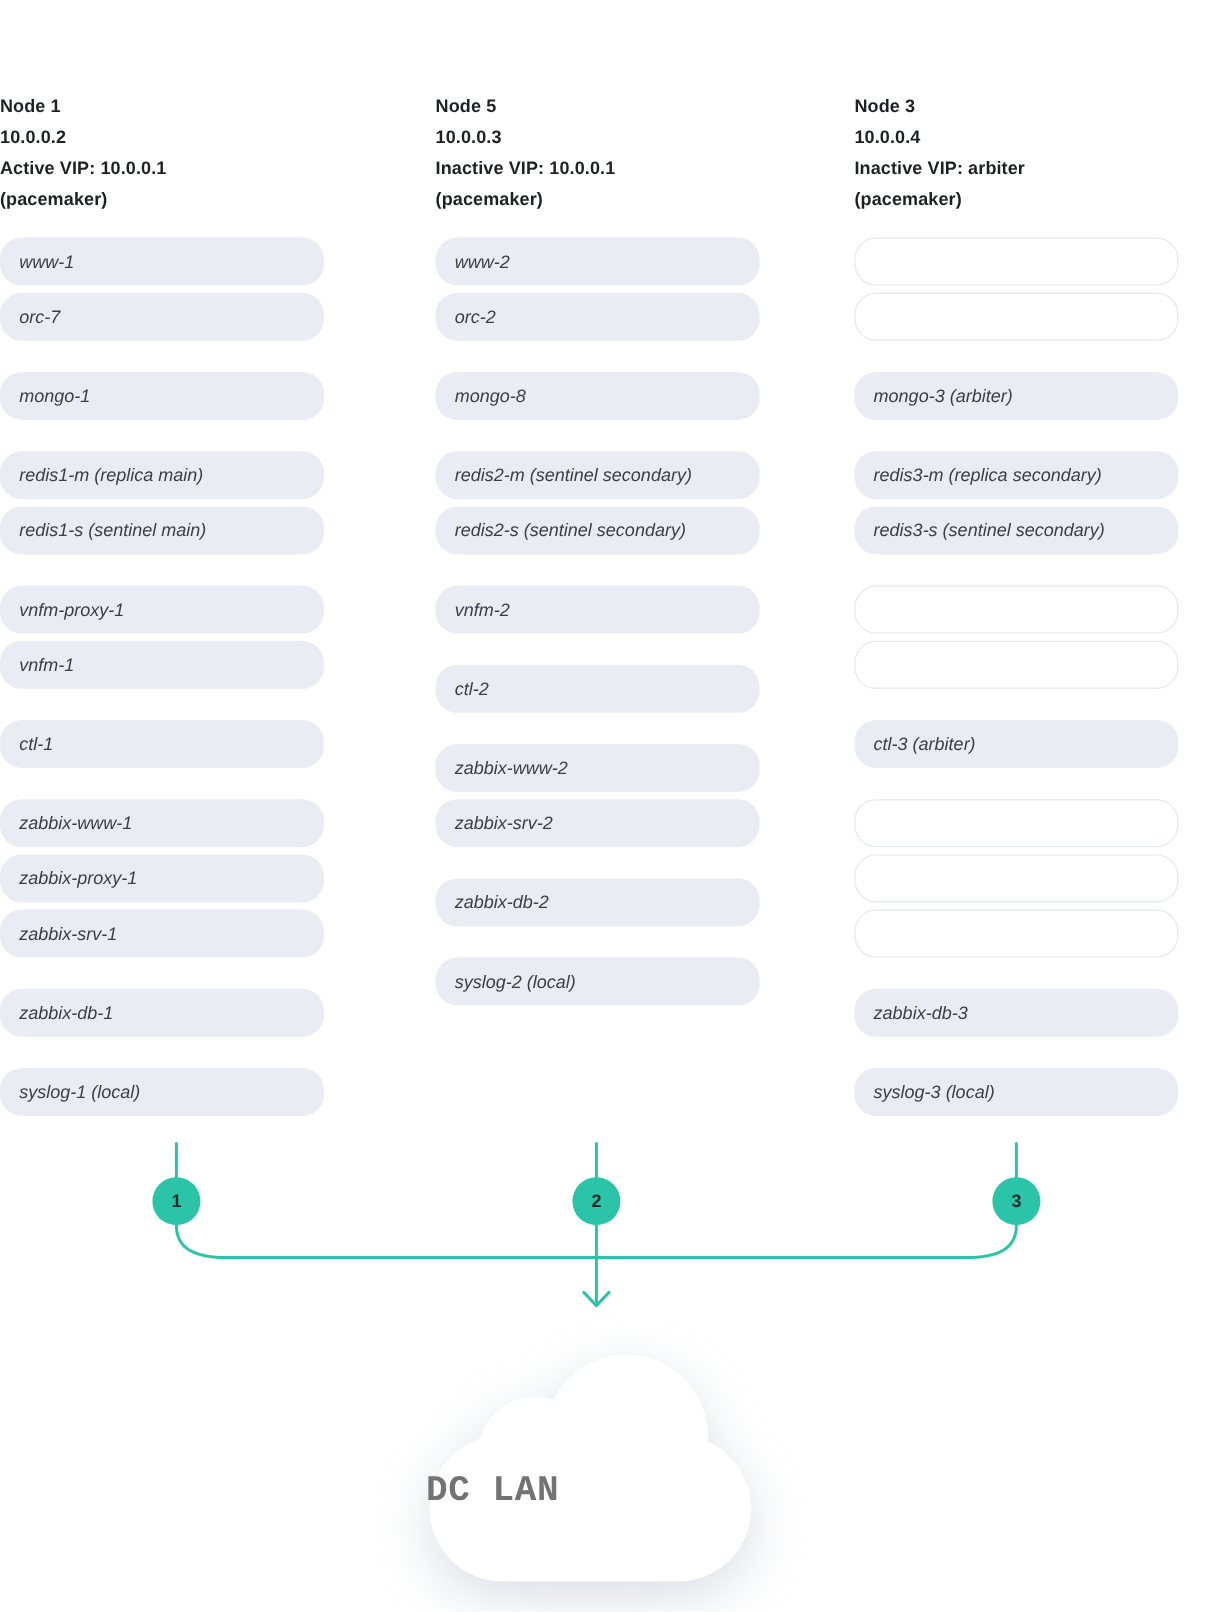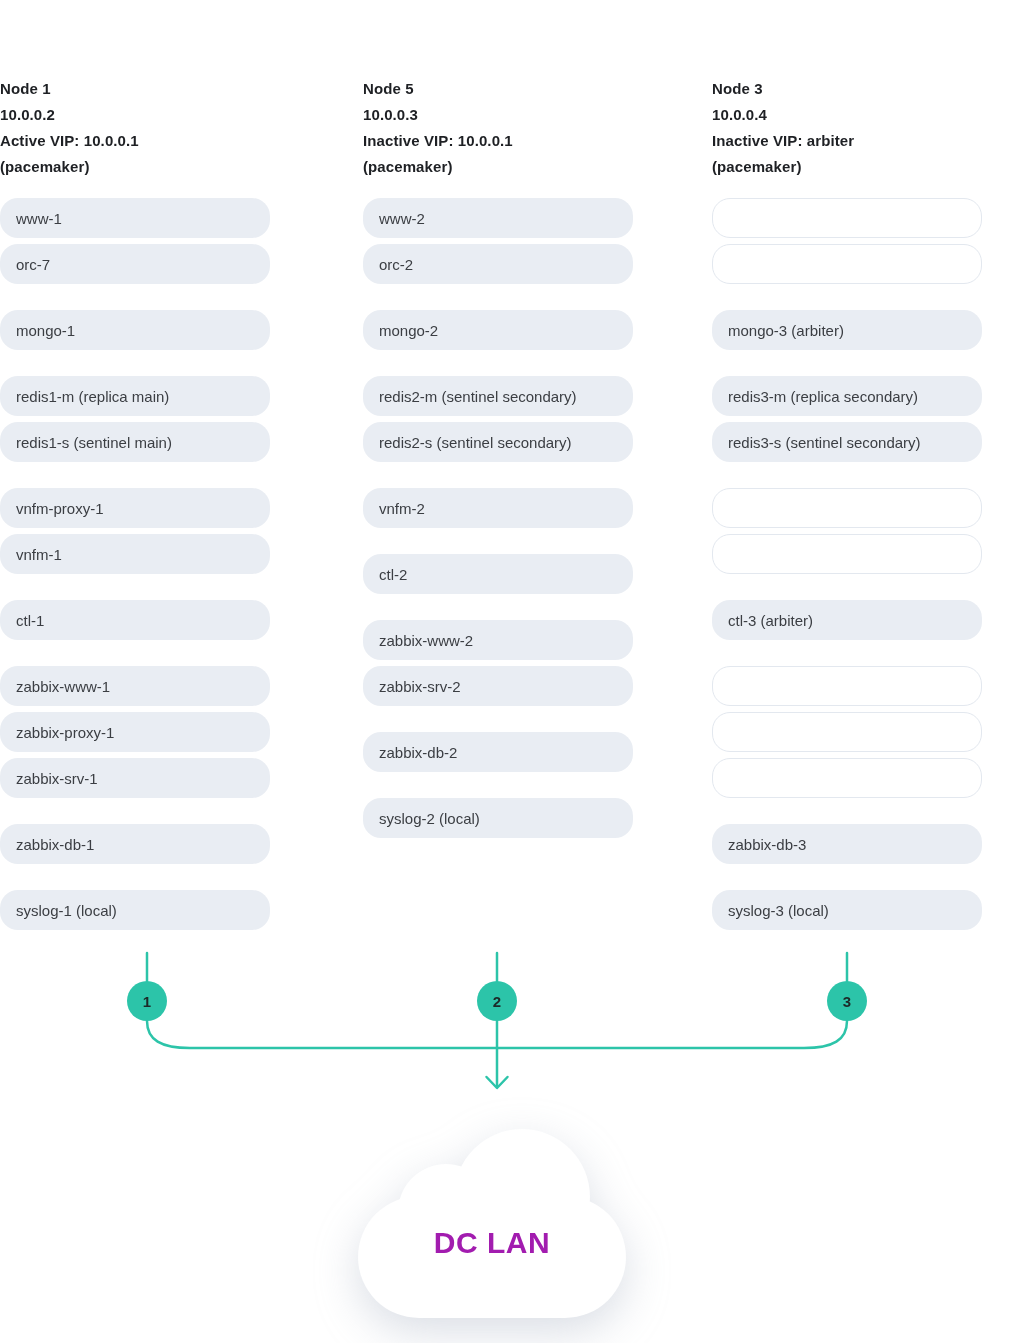--- a/index.html
+++ b/index.html
@@ -42,20 +42,21 @@
   }
   .row {
     box-sizing: border-box;
     height: 40px;
     border-radius: 18px;
     display: flex;
     align-items: center;
     padding: 17px 16px;
     font-size: 15px;
     color: var(--text, #3b3e43);
+    font-style: italic;
   }
   .row.filled { background: var(--boxfill, #e9edf3); }
   .row.empty  { background: #ffffff; border: 1px solid var(--boxborder, #e3e8ef); }
 
   
   svg.connectors {
     position: absolute;
     left: 0; top: 0;
     width: 1020px; height: 1343px;
     pointer-events: none;
@@ -108,26 +109,27 @@
   .cloud-bump-left  { left: 43px;  top: 42px; width: 96px;  height: 96px; }
   .cloud-base {
     left: 3px; top: 74px;
     width: 268px; height: 122px;
     border-radius: 62px !important;
   }
   .cloud-label {
     position: absolute;
     left: 0; right: 0;
     top: 103px;
-    text-align: center;
+    text-align: left;
     font-size: 30px;
     font-weight: 700;
     letter-spacing: 0.5px;
     line-height: 36px;
-    color: #a21caf;
+    color: #737373;
+    font-family: Liberation Mono, monospace;
   }
 </style>
 </head>
 <body>
 
 <div class="col col-1">
   <div class="col-header">
     <div class="hline">Node 1</div>
     <div class="hline">10.0.0.2</div>
     <div class="hline">Active VIP: 10.0.0.1</div>
@@ -172,21 +174,21 @@
     <div class="hline">10.0.0.3</div>
     <div class="hline">Inactive VIP: 10.0.0.1</div>
     <div class="hline">(pacemaker)</div>
   </div>
   <div class="groups">
     <div class="group">
       <div class="row filled">www-2</div>
       <div class="row filled">orc-2</div>
     </div>
     <div class="group">
-      <div class="row filled">mongo-2</div>
+      <div class="row filled">mongo-8</div>
     </div>
     <div class="group">
       <div class="row filled">redis2-m (sentinel secondary)</div>
       <div class="row filled">redis2-s (sentinel secondary)</div>
     </div>
     <div class="group">
       <div class="row filled">vnfm-2</div>
     </div>
     <div class="group">
       <div class="row filled">ctl-2</div>

